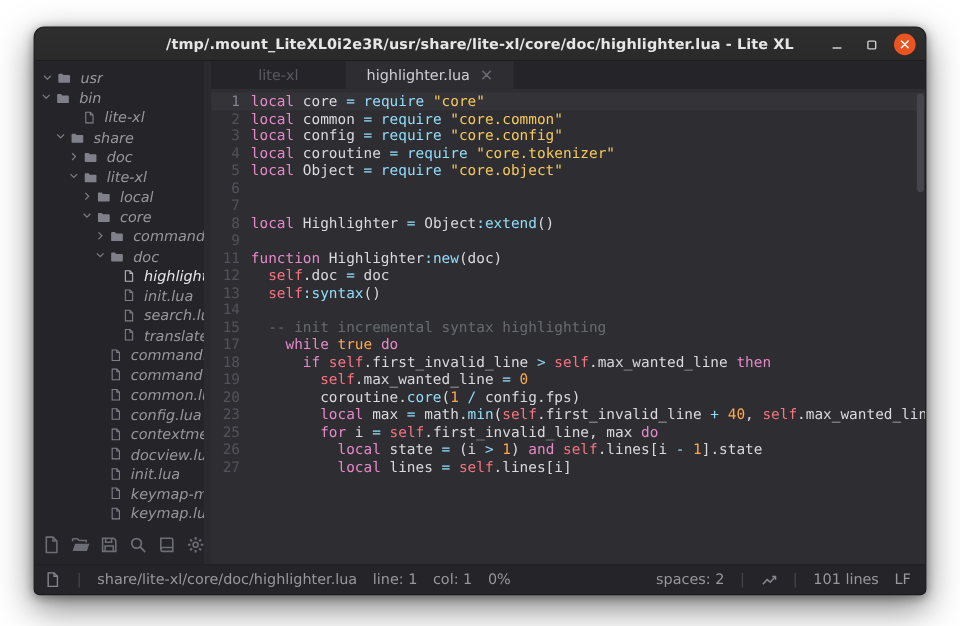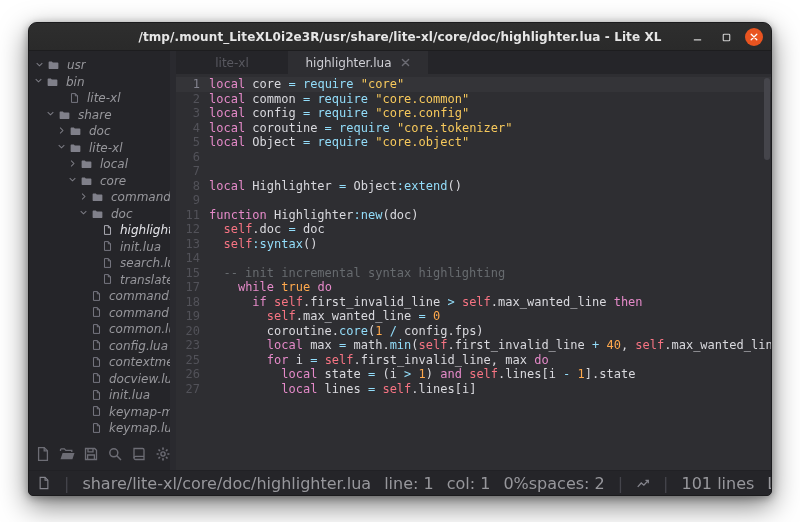--- a/index.html
+++ b/index.html
@@ -77,21 +77,21 @@
   .tk-n  { color:#d9d9de; }
   .tk-c  { color:#676b6f; }
 
   .v-scrollbar { position:absolute; right:0; top:23px; bottom:0; width:8px; }
   .v-thumb { position:absolute; right:1px; top:4px; width:6px; height:82px; background:#45454b; border-radius:3px; }
 
   
   .statusbar {
     height:25px; flex:0 0 25px; background:#252529; border-top:1px solid #212125;
     display:flex; align-items:center; justify-content:space-between;
-    font-size:16px; color:#97979c; padding:0 12px 0 8px;
+    font-size:12px; color:#97979c; padding:0 12px 0 8px;
   }
   .sb-group { display:flex; align-items:center; gap:13px; white-space:nowrap; }
   .sb-div { color:#45454c; }
   .sb-icon { width:14px; height:14px; color:#85858d; display:inline-flex; }
   .sb-icon svg { width:14px; height:14px; }
 </style>
 </head>
 <body>
 
 <div class="window">

